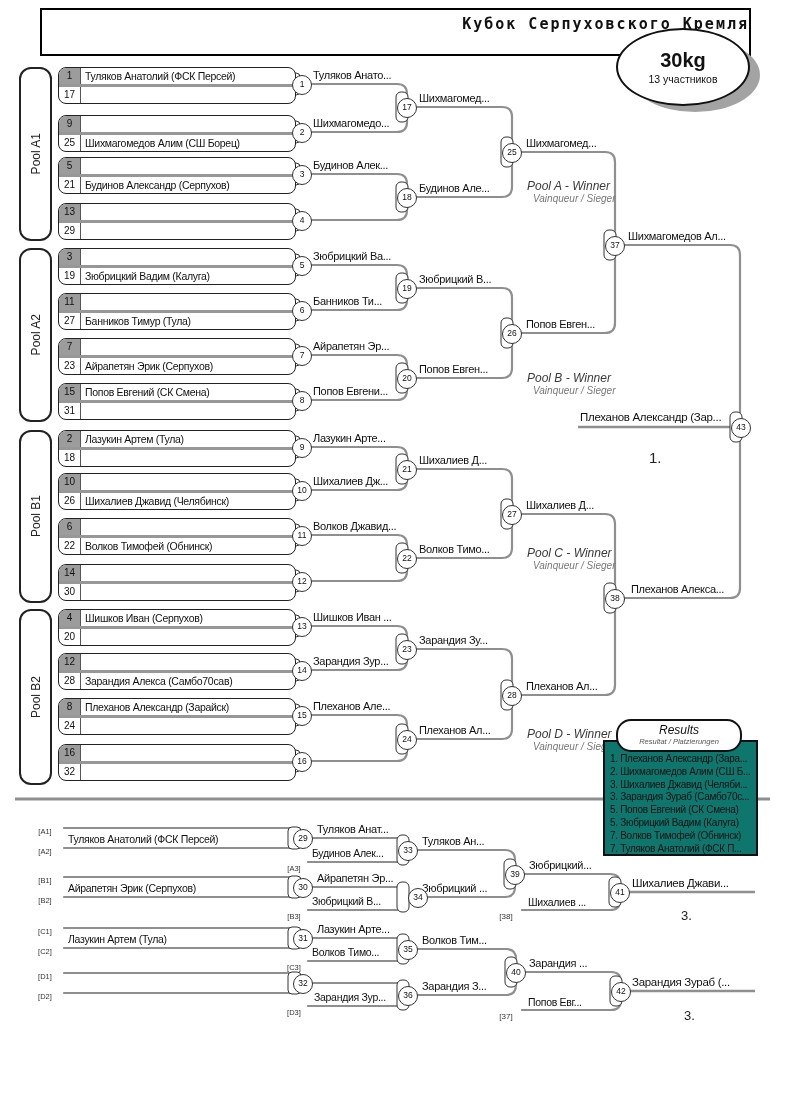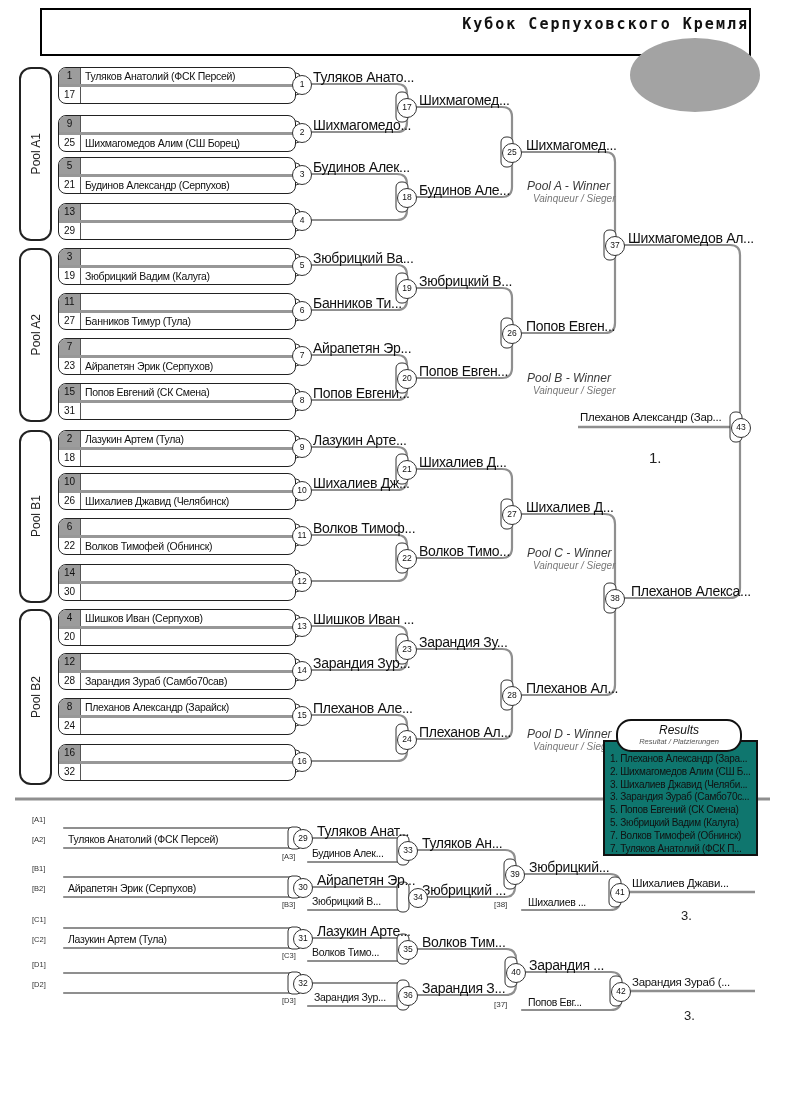--- a/index.html
+++ b/index.html
@@ -30,39 +30,39 @@
   .erow{position:absolute;left:0;right:0;height:16px;display:flex;}
   .erow.top{top:0;} .erow.bot{bottom:0;}
   .divider{position:absolute;top:16px;left:0;right:0;height:3px;background:#979797;}
   .seed{width:21px;flex:none;border-right:1px solid #555;font-size:10px;text-align:center;line-height:16px;}
   .seed.g{background:#9c9c9c;}
   .ename{font-size:10.5px;line-height:16px;padding-left:4px;letter-spacing:-0.3px;white-space:nowrap;}
   
   .mc{position:absolute;width:18px;height:18px;border:1px solid #333;border-radius:50%;background:#fff;
       font-size:8.5px;line-height:16px;text-align:center;z-index:5;}
   
-  .wl{position:absolute;font-size:14px;letter-spacing:-0.3px;color:#111;white-space:nowrap;z-index:4;}
+  .wl{position:absolute;font-size:11px;letter-spacing:-0.3px;color:#111;white-space:nowrap;z-index:4;}
   .wl.big{font-size:11.5px;}
   
   .cap{position:absolute;z-index:4;}
   .cap1{font-size:12px;font-style:italic;color:#3a3a3a;}
   .cap2{font-size:10px;font-style:italic;color:#777;margin-left:6px;}
   .place{position:absolute;font-size:15px;color:#222;z-index:4;}
   .place.sm{font-size:13px;}
   
   .resbox{position:absolute;left:603px;top:740px;width:151px;height:112px;border:2px solid #111;
           background:#0f766e;z-index:4;}
   .respill{position:absolute;left:616px;top:719px;width:122px;height:29px;border:2px solid #111;
            border-radius:15px;background:#fff;text-align:center;z-index:5;}
   .res-t{font-size:12px;font-style:italic;margin-top:2px;}
   .res-s{font-size:7.5px;font-style:italic;color:#555;}
   .resitems{position:absolute;left:5px;top:11px;right:2px;}
   .ritem{font-size:10px;line-height:12.8px;letter-spacing:-0.3px;white-space:nowrap;overflow:hidden;}
   
-  .tag{position:absolute;font-size:7.5px;color:#333;width:26px;text-align:left;z-index:4;}
+  .tag{position:absolute;font-size:7.5px;color:#333;width:26px;text-align:center;z-index:4;margin-top:12px;}
   .tag.r{width:24px;}
   .tag.f{font-size:8px;width:24px;}
   .rname{position:absolute;font-size:10.5px;letter-spacing:-0.3px;white-space:nowrap;z-index:4;}
 </style>
 </head>
 <body>
 
 <div class="page">
   <svg id="wires" width="785" height="1111">
       <path d="M309 84 H397 Q407 84 407 94 L407 98" stroke="#8f8f8f" stroke-width="2.2" fill="none" stroke-linecap="round"></path>
@@ -165,20 +165,24 @@
       <rect x="504" y="859" width="12" height="30" rx="5" fill="#fff" stroke="#333" stroke-width="1"></rect>
       <rect x="505" y="957" width="12" height="30" rx="5" fill="#fff" stroke="#333" stroke-width="1"></rect>
       <rect x="609" y="877" width="12" height="30" rx="5" fill="#fff" stroke="#333" stroke-width="1"></rect>
       <rect x="610" y="976" width="12" height="30" rx="5" fill="#fff" stroke="#333" stroke-width="1"></rect>
     </svg>
 
   <div class="title-box">
     <div class="title-main">Кубок Серпуховского Кремля</div>
   </div>
   <div class="badge-shadow"></div>
+  <div class="badge">
+    <div class="badge-w">30kg</div>
+    <div class="badge-p">13 участников</div>
+  </div>
 
   <div class="ptab" style="top:67px;height:170px">
       <span>Pool A1</span>
     </div>
   <div class="ptab" style="top:248px;height:170px">
       <span>Pool A2</span>
     </div>
   <div class="ptab" style="top:430px;height:169px">
       <span>Pool B1</span>
     </div>
@@ -330,21 +334,21 @@
       </div>
   </div>
   <div class="entry" style="top:653px">
     <div class="erow top">
         <div class="seed g">12</div>
         <div class="ename"></div>
       </div>
     <div class="divider"></div>
     <div class="erow bot">
         <div class="seed">28</div>
-        <div class="ename">Зарандия Зураб (Самбо70сав)</div>
+        <div class="ename">Зарандия Алекса (Самбо70сав)</div>
       </div>
   </div>
   <div class="entry" style="top:698px">
     <div class="erow top">
         <div class="seed g">8</div>
         <div class="ename">Плеханов Александр (Зарайск)</div>
       </div>
     <div class="divider"></div>
     <div class="erow bot">
         <div class="seed">24</div>
@@ -409,21 +413,21 @@
 
   <div class="wl" style="left:313px;top:69px">Туляков Анато...</div>
   <div class="wl" style="left:313px;top:117px">Шихмагомедо...</div>
   <div class="wl" style="left:313px;top:159px">Будинов Алек...</div>
   <div class="wl" style="left:313px;top:250px">Зюбрицкий Ва...</div>
   <div class="wl" style="left:313px;top:295px">Банников Ти...</div>
   <div class="wl" style="left:313px;top:340px">Айрапетян Эр...</div>
   <div class="wl" style="left:313px;top:385px">Попов Евгени...</div>
   <div class="wl" style="left:313px;top:432px">Лазукин Арте...</div>
   <div class="wl" style="left:313px;top:475px">Шихалиев Дж...</div>
-  <div class="wl" style="left:313px;top:520px">Волков Тимоф...</div>
+  <div class="wl" style="left:313px;top:520px">Волков Джавид...</div>
   <div class="wl" style="left:313px;top:611px">Шишков Иван ...</div>
   <div class="wl" style="left:313px;top:655px">Зарандия Зур...</div>
   <div class="wl" style="left:313px;top:700px">Плеханов Але...</div>
   <div class="wl" style="left:419px;top:92px">Шихмагомед...</div>
   <div class="wl" style="left:419px;top:182px">Будинов Але...</div>
   <div class="wl" style="left:419px;top:273px">Зюбрицкий В...</div>
   <div class="wl" style="left:419px;top:363px">Попов Евген...</div>
   <div class="wl" style="left:419px;top:454px">Шихалиев Д...</div>
   <div class="wl" style="left:419px;top:543px">Волков Тимо...</div>
   <div class="wl" style="left:419px;top:634px">Зарандия Зу...</div>

